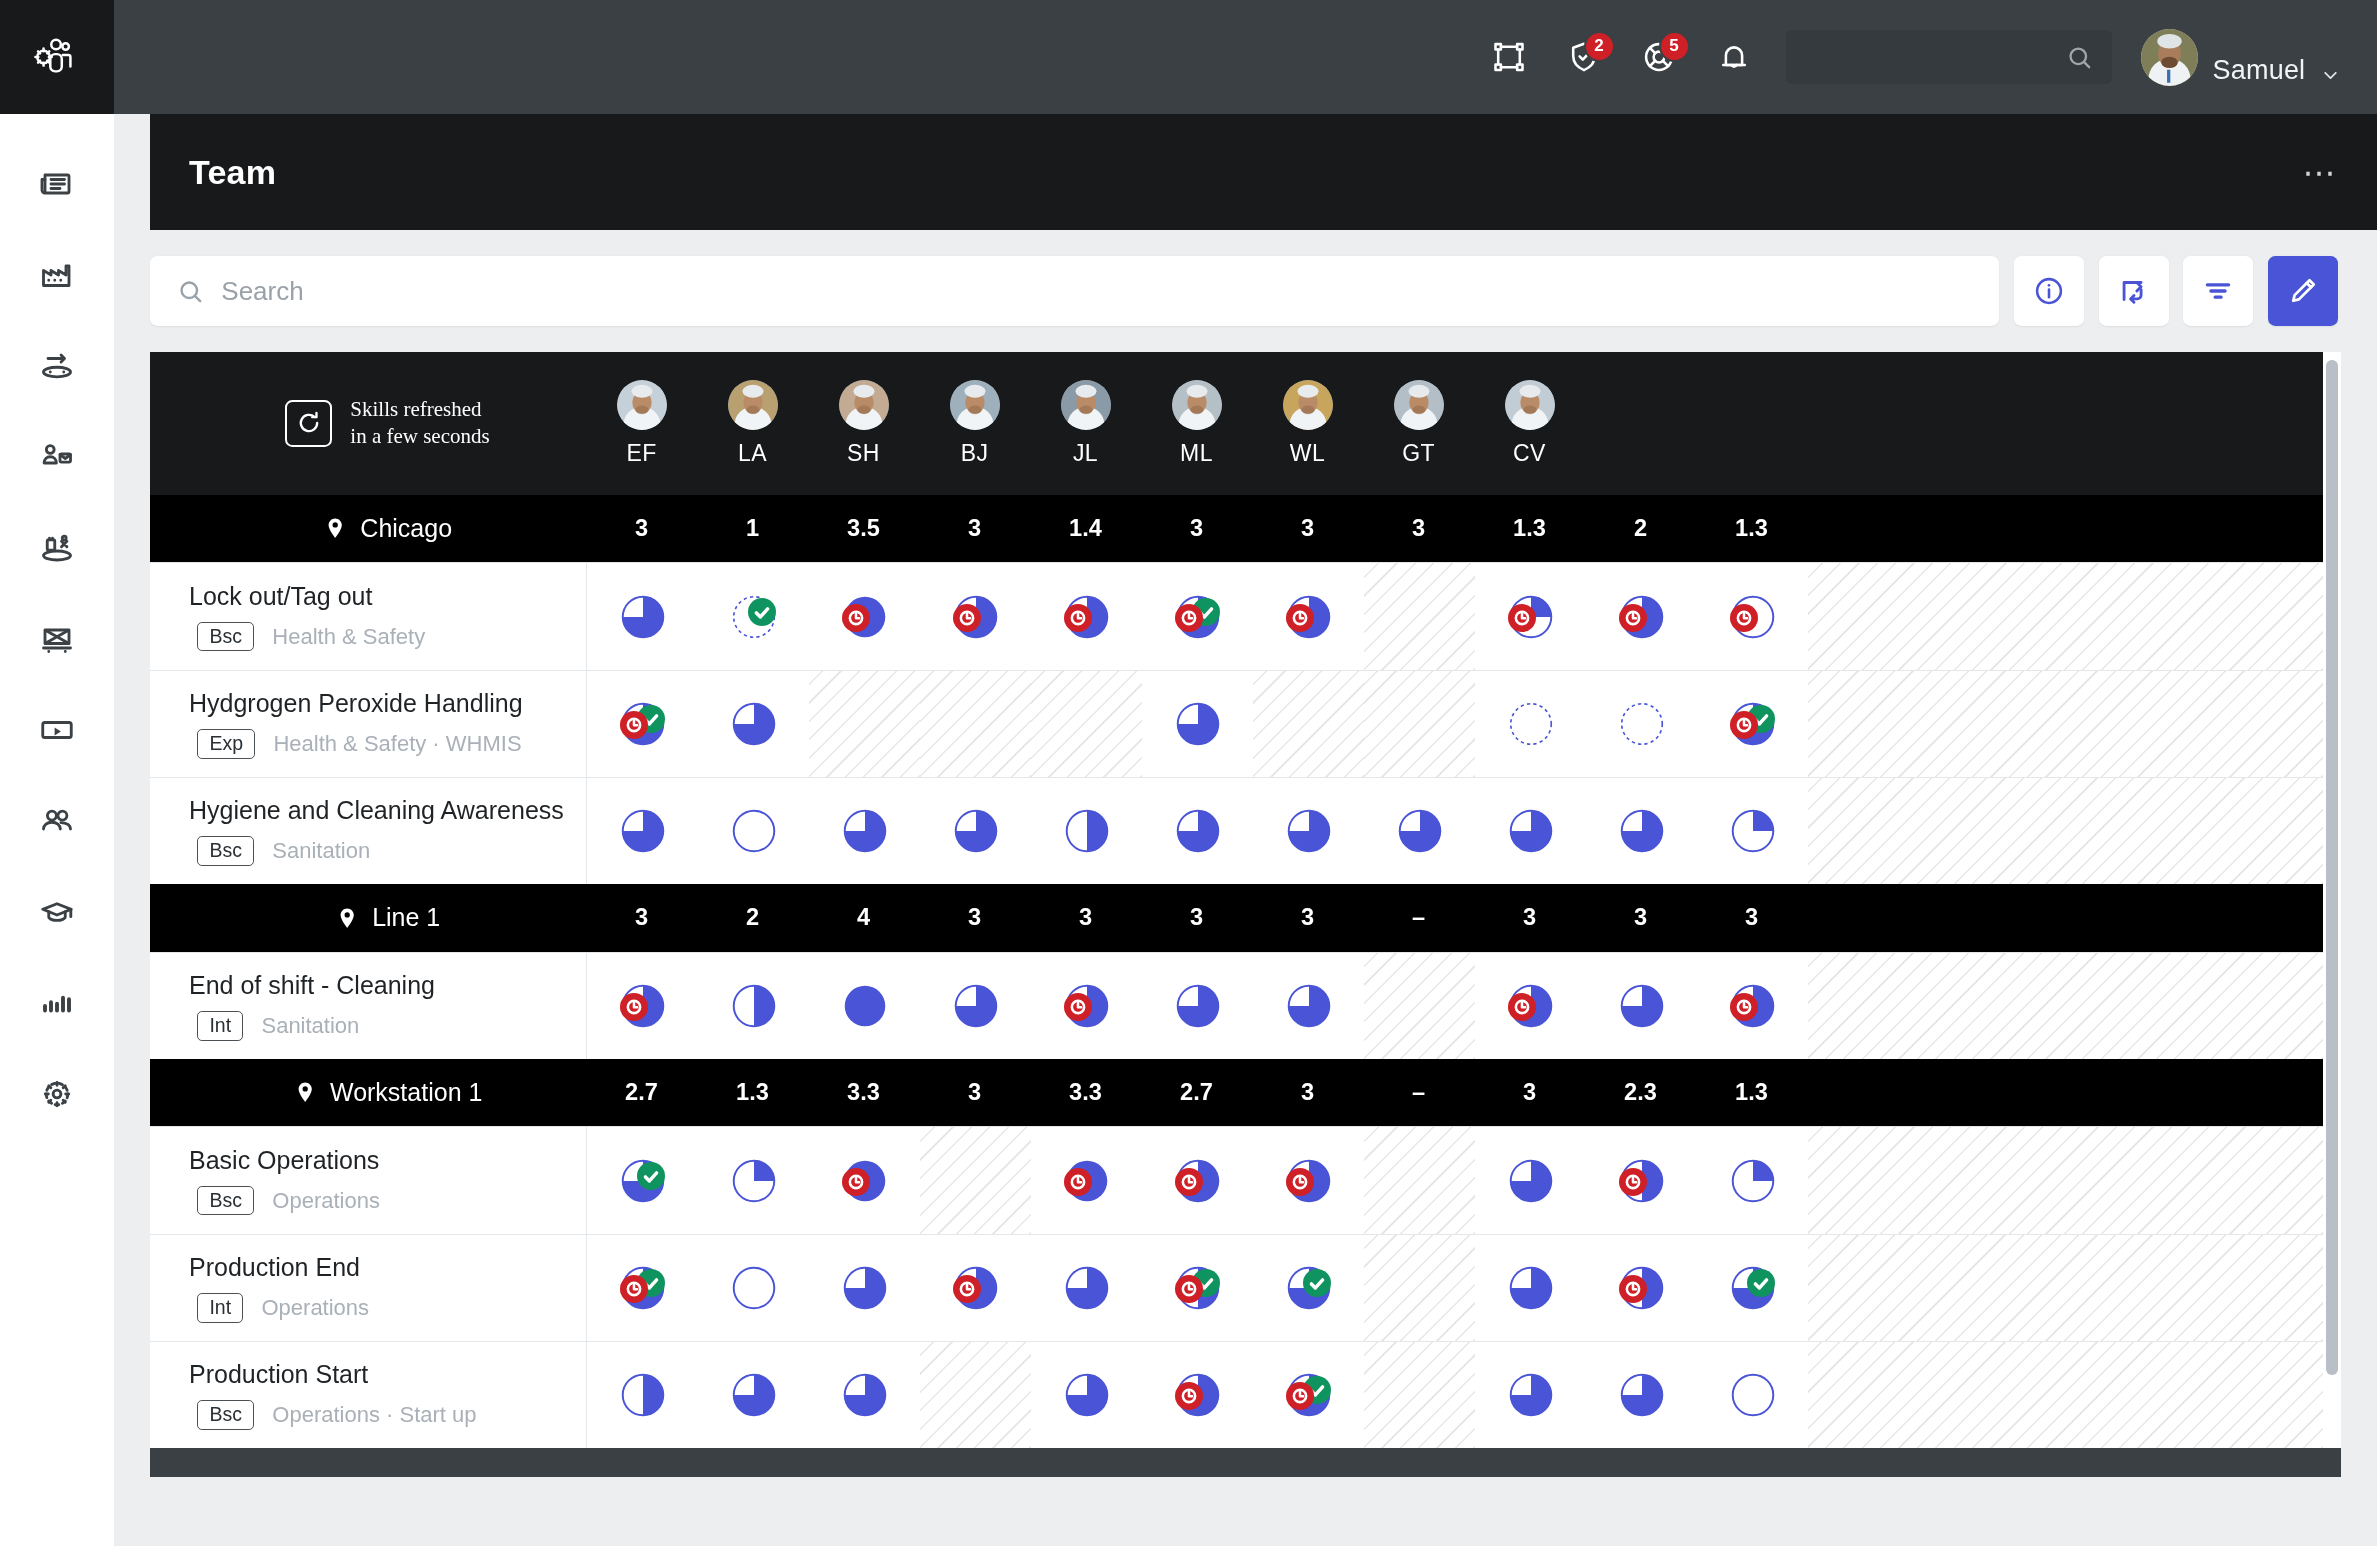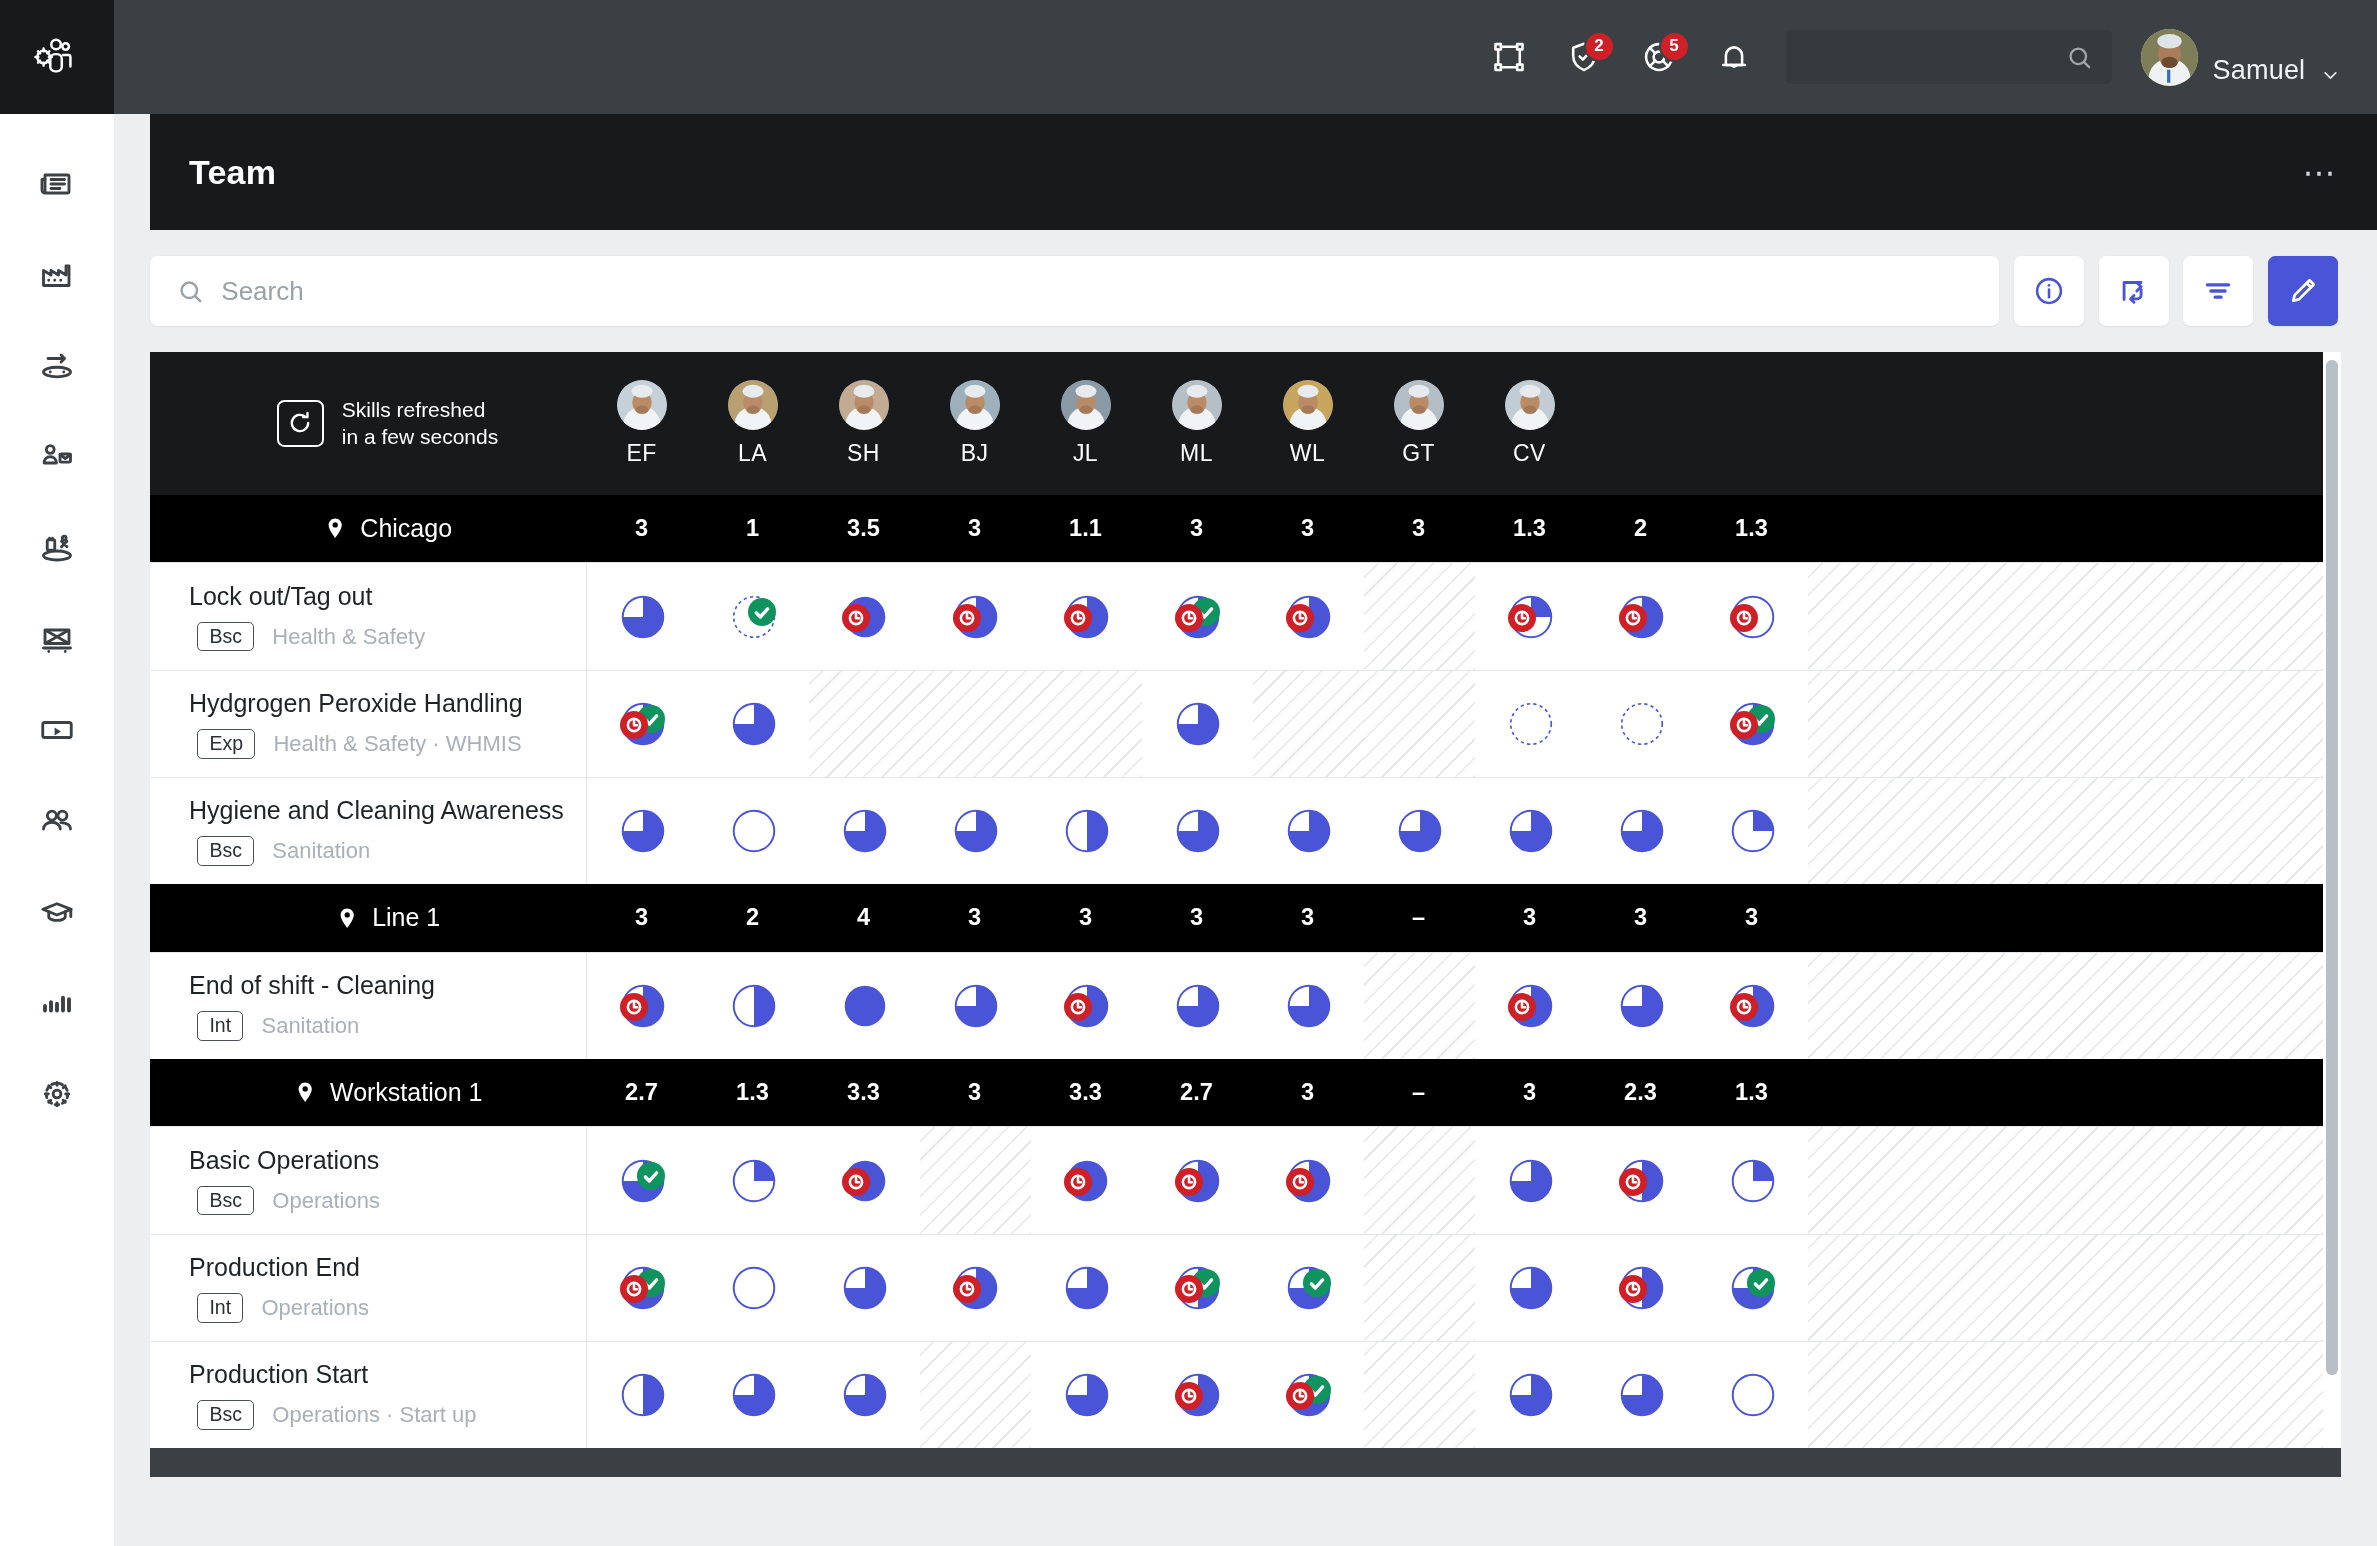--- a/index.html
+++ b/index.html
@@ -109,21 +109,21 @@
   .filler{flex:1;min-width:0;}
 
   
   .head-row{background:#17191b;height:148px;}
   .head-row .mlabel{flex-direction:row;align-items:center;gap:18px;}
   .refresh-box{
     width:47px;height:47px;border:2.4px solid #fff;border-radius:7.3px;
     display:flex;align-items:center;justify-content:center;flex:0 0 47px;cursor:pointer;
   }
   .refresh-box svg{width:28px;height:28px;}
-  .refresh-txt{color:#fff;font-size:21px;line-height:1.32;}
+  .refresh-txt{color:#fff;font-size:21px;line-height:1.32;font-family:Liberation Serif, serif;}
   .head-cell{flex-direction:column;gap:9.8px;}
   .hdr-avatar{
     width:50px;height:50px;border-radius:50%;overflow:hidden;background:#8c9aa6;
     display:block;
   }
   .hdr-init{color:#fff;font-size:23px;letter-spacing:0.4px;}
 
   
   .loc-row{background:#000000;height:70px;}
   .loc-row .mlabel{flex-direction:row;align-items:center;gap:13px;}
@@ -574,21 +574,21 @@
                   <div class="cell">
                     <span class="loc-val">1</span>
                   </div>
                   <div class="cell">
                     <span class="loc-val">3.5</span>
                   </div>
                   <div class="cell">
                     <span class="loc-val">3</span>
                   </div>
                   <div class="cell">
-                    <span class="loc-val">1.1</span>
+                    <span class="loc-val">1.4</span>
                   </div>
                   <div class="cell">
                     <span class="loc-val">3</span>
                   </div>
                   <div class="cell">
                     <span class="loc-val">3</span>
                   </div>
                   <div class="cell">
                     <span class="loc-val">3</span>
                   </div>

